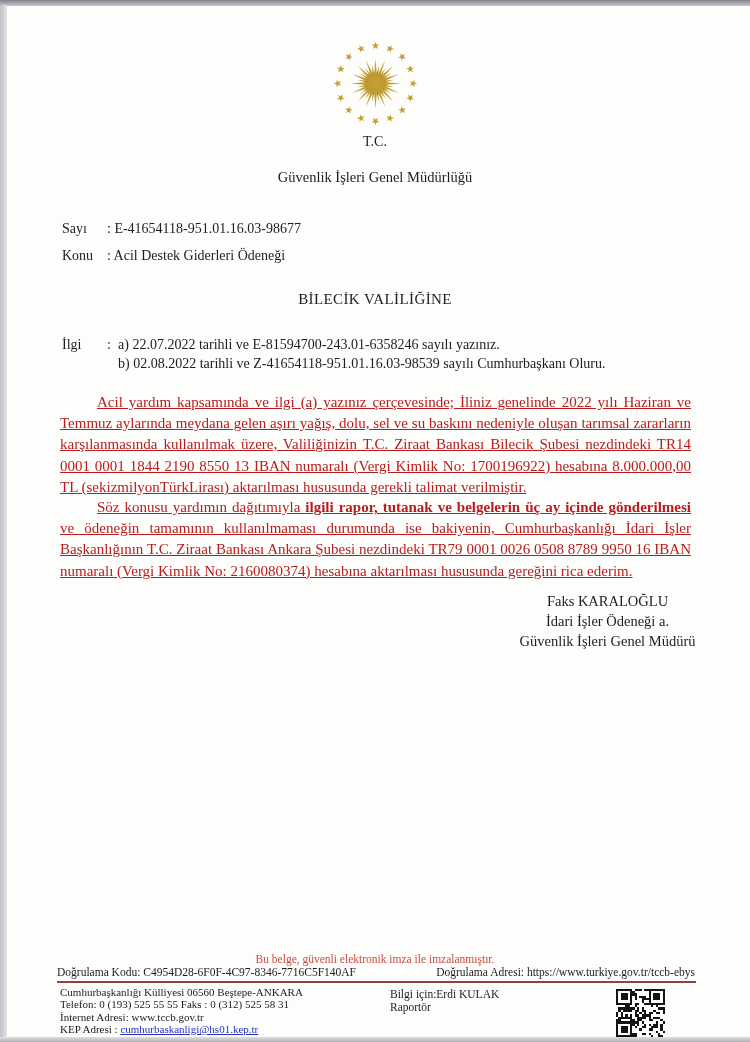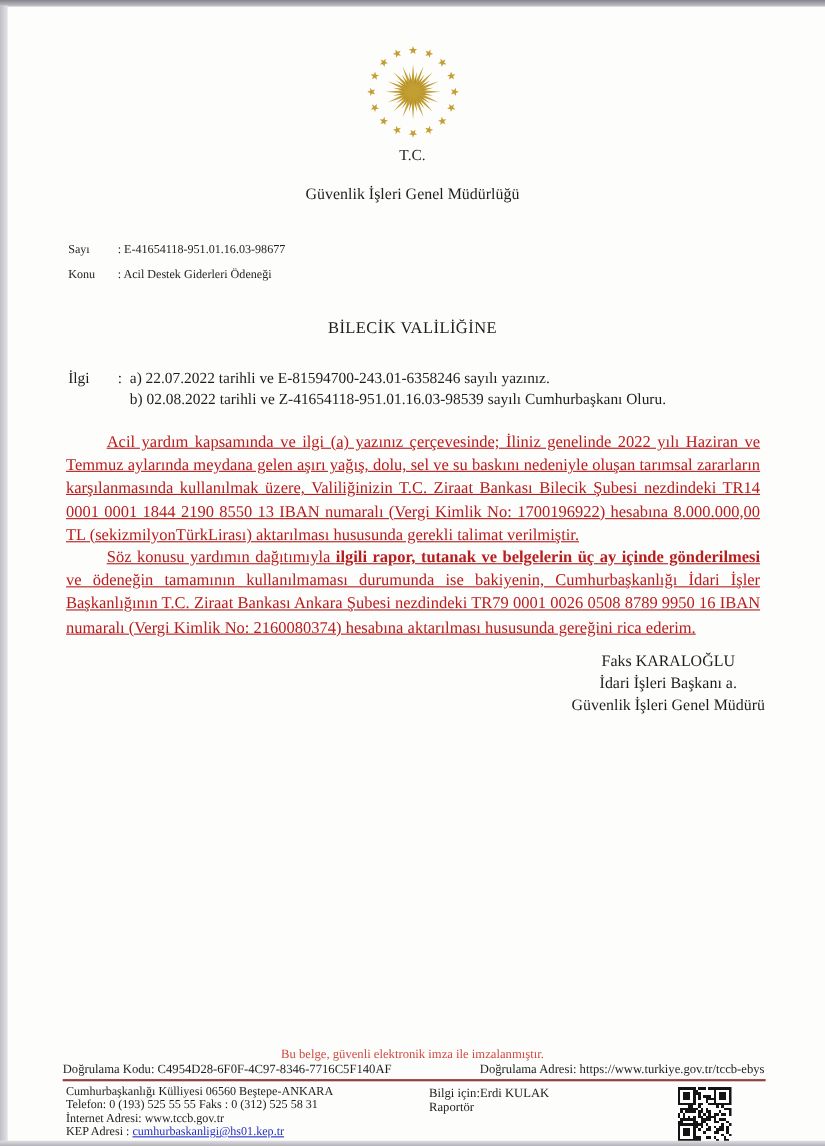--- a/index.html
+++ b/index.html
@@ -17,21 +17,21 @@
   .ctr{left:0;width:750px;text-align:center;}
   .ink{color:#1e1c1c;}
 
   
   .seal{left:329px;top:37px;width:93px;height:93px;}
   .hdr-tc{top:134px;font-size:14px;}
   .hdr-org{top:150px;font-size:15.5px;letter-spacing:.2px;}
   .hdr-dept{top:169px;font-size:14.5px;}
 
   
-  .meta{left:62px;top:221px;font-size:11px;}
+  .meta{left:62px;top:221px;font-size:14px;}
   .meta-row{display:flex;margin-bottom:11px;}
   .meta-label{width:45px;}
   
   .recipient{top:291px;font-size:15px;letter-spacing:.4px;}
   
   .ilgi{left:62px;top:337px;font-size:14px;display:flex;width:630px;}
   .ilgi-label{width:45px;}
   .ilgi-colon{width:11px;}
   .ilgi-items div{margin-bottom:3px;}
 
@@ -168,21 +168,21 @@
         <div>a) 22.07.2022 tarihli ve E-81594700-243.01-6358246 sayılı yazınız.</div>
         <div>b) 02.08.2022 tarihli ve Z-41654118-951.01.16.03-98539 sayılı Cumhurbaşkanı Oluru.</div>
       </span>
     </div>
 
     <div class="abs para para1">Acil yardım kapsamında ve ilgi (a) yazınız çerçevesinde; İliniz genelinde 2022 yılı Haziran ve Temmuz aylarında meydana gelen aşırı yağış, dolu, sel ve su baskını nedeniyle oluşan tarımsal zararların karşılanmasında kullanılmak üzere, Valiliğinizin T.C. Ziraat Bankası Bilecik Şubesi nezdindeki TR14 0001 0001 1844 2190 8550 13 IBAN numaralı (Vergi Kimlik No: 1700196922) hesabına 8.000.000,00 TL (sekizmilyonTürkLirası) aktarılması hususunda gerekli talimat verilmiştir.</div>
     <div class="abs para para2"><span>Söz konusu yardımın dağıtımıyla </span><span class="b">ilgili rapor, tutanak ve belgelerin üç ay içinde gönderilmesi</span><span> ve ödeneğin tamamının kullanılmaması durumunda ise bakiyenin, Cumhurbaşkanlığı İdari İşler Başkanlığının T.C. Ziraat Bankası Ankara Şubesi nezdindeki TR79 0001 0026 0508 8789 9950 16 IBAN numaralı (Vergi Kimlik No: 2160080374) hesabına aktarılması hususunda gereğini rica ederim.</span></div>
 
     <div class="abs sig ink">
       <div>Faks KARALOĞLU</div>
-      <div>İdari İşleri Başkanı a.</div>
+      <div>İdari İşler Ödeneği a.</div>
       <div>Güvenlik İşleri Genel Müdürü</div>
     </div>
 
     <div class="abs ctr esign">Bu belge, güvenli elektronik imza ile imzalanmıştır.</div>
     <div class="abs verify ink">
       <span>Doğrulama Kodu: C4954D28-6F0F-4C97-8346-7716C5F140AF</span>
       <span>Doğrulama Adresi: https://www.turkiye.gov.tr/tccb-ebys</span>
     </div>
     <div class="abs rule"></div>
 

